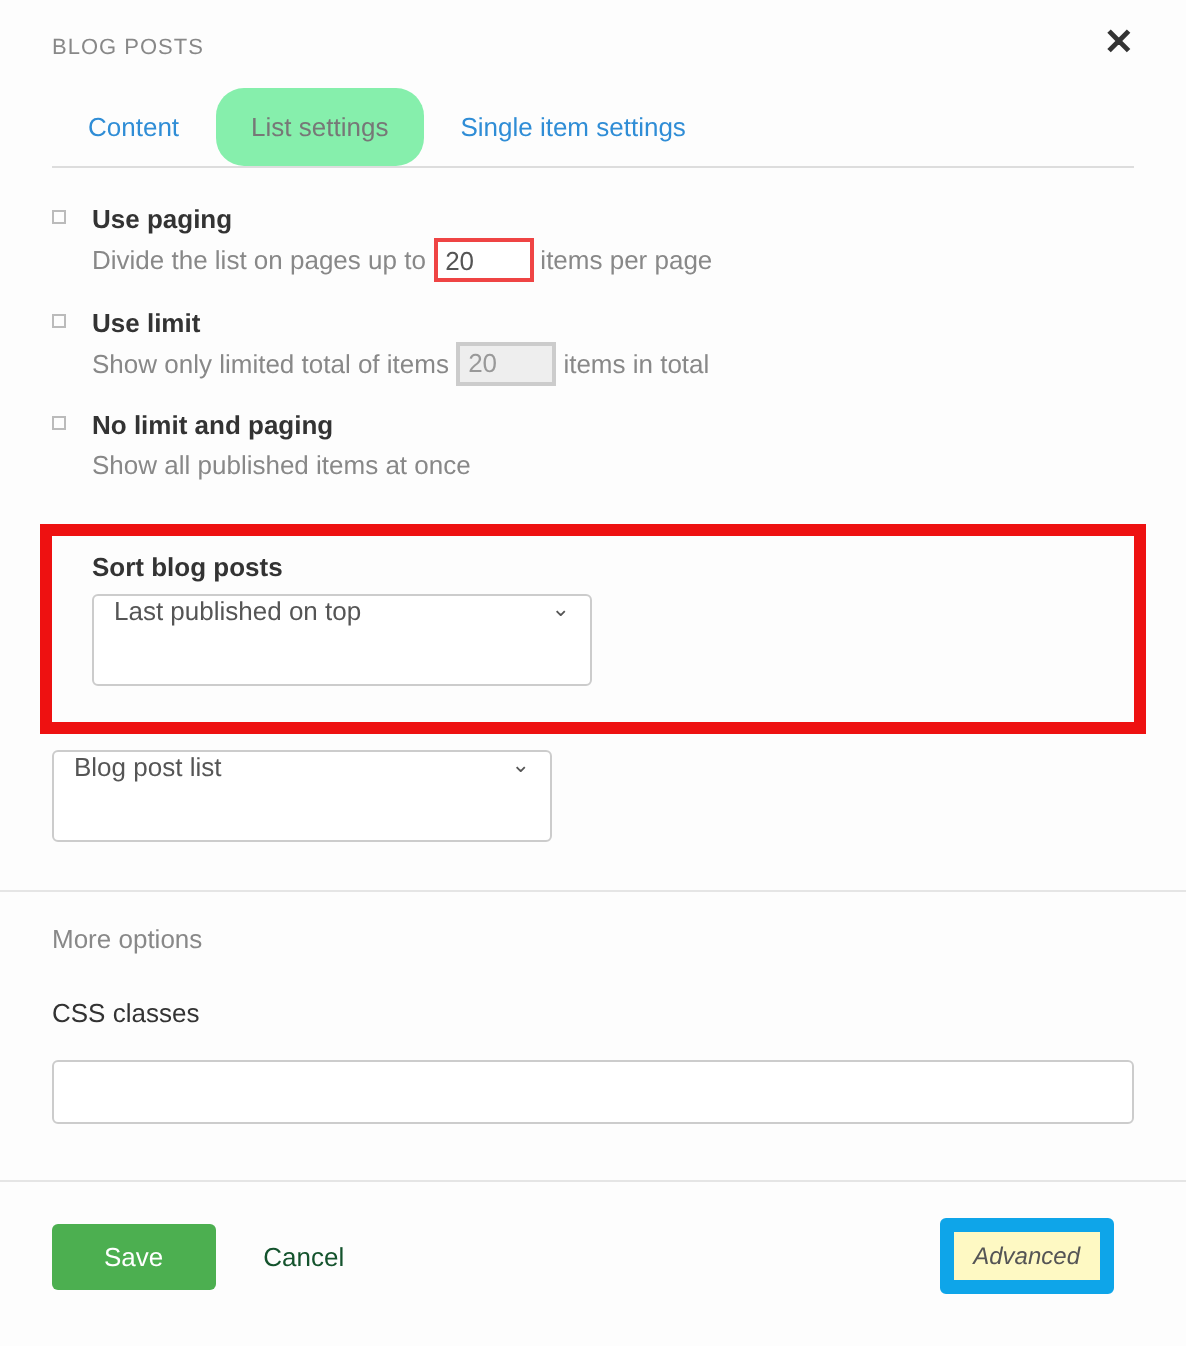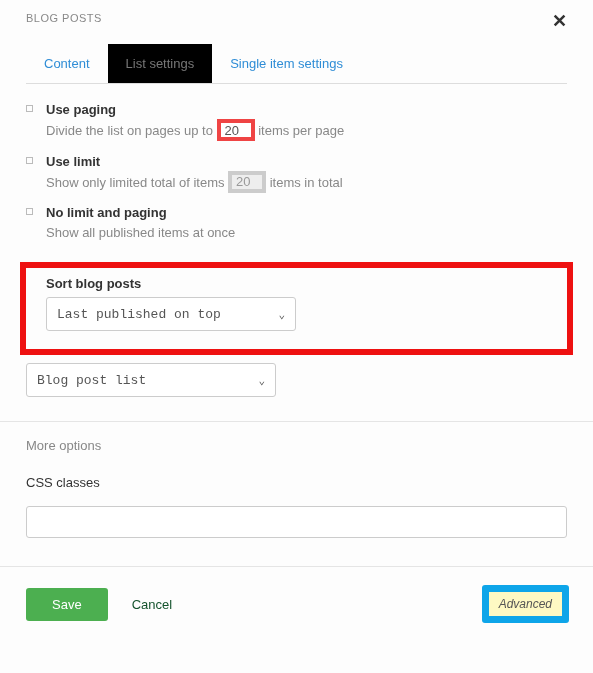--- a/index.html
+++ b/index.html
@@ -12,21 +12,21 @@
     background: #fdfdfd;
     width: 593px;
   }
   .dialog {
     padding: 12px 26px 0 26px;
     position: relative;
   }
   .title-row {
     display: flex;
     justify-content: space-between;
-    align-items: flex-start;
+    align-items: flex-end;
     margin-bottom: 14px;
   }
   .title {
     color: #888;
     font-size: 11px;
     letter-spacing: 0.5px;
   }
   .close {
     font-size: 18px;
     font-weight: bold;
@@ -38,22 +38,23 @@
     display: flex;
     border-bottom: 1px solid #ddd;
   }
   .tab {
     padding: 12px 18px;
     color: #2f8dd6;
     cursor: pointer;
     font-size: 13px;
   }
   .tab.active {
-    background: #000000;
+    background: #86efac;
     color: #777;
+    border-radius: 14px;
   }
   .options-block {
     padding: 12px 0 4px 0;
   }
   .option {
     position: relative;
     padding: 6px 0 6px 20px;
   }
   .option::before {
     content: "";
@@ -69,24 +70,24 @@
     font-weight: bold;
     font-size: 13px;
     margin-bottom: 2px;
   }
   .opt-desc {
     color: #888;
     font-size: 13px;
     line-height: 22px;
   }
   .inline-input {
-    width: 38px;
+    width: 50px;
     height: 22px;
     padding: 2px 4px;
-    border: 4px solid #ef4444;
+    border: 2px solid #ef4444;
     font-size: 13px;
     vertical-align: baseline;
     color: #555;
     background: #fff;
   }
   .inline-input.disabled {
     background: #eee;
     border-color: #ccc;
     color: #999;
   }
@@ -96,32 +97,31 @@
     margin: 8px -6px 8px -6px;
   }
   .field-label {
     color: #333;
     font-weight: bold;
     font-size: 13px;
     margin-bottom: 6px;
   }
   .select {
     width: 250px;
-    height: 34px;
+    height: 46px;
     border: 1px solid #ccc;
     border-radius: 3px;
     background: #fff;
     display: flex;
-    align-items: center;
+    align-items: flex-start;
     justify-content: space-between;
     padding: 0 10px;
     color: #555;
     font-size: 13px;
     cursor: pointer;
-    font-family: Liberation Mono, monospace;
   }
   .chev {
     font-size: 11px;
     color: #555;
   }
   .divider {
     border-top: 1px solid #e5e5e5;
     margin: 24px -26px 16px -26px;
   }
   .more-options {
@@ -138,21 +138,21 @@
     width: 100%;
     height: 32px;
     border: 1px solid #ccc;
     border-radius: 3px;
     padding: 4px 8px;
     font-size: 13px;
   }
   .footer {
     border-top: 1px solid #e5e5e5;
     margin: 28px -26px 0 -26px;
-    padding: 18px 24px 20px 26px;
+    padding: 18px 36px 20px 26px;
     display: flex;
     align-items: center;
     justify-content: space-between;
   }
   .footer-left {
     display: flex;
     align-items: center;
     gap: 24px;
   }
   .btn-save {

